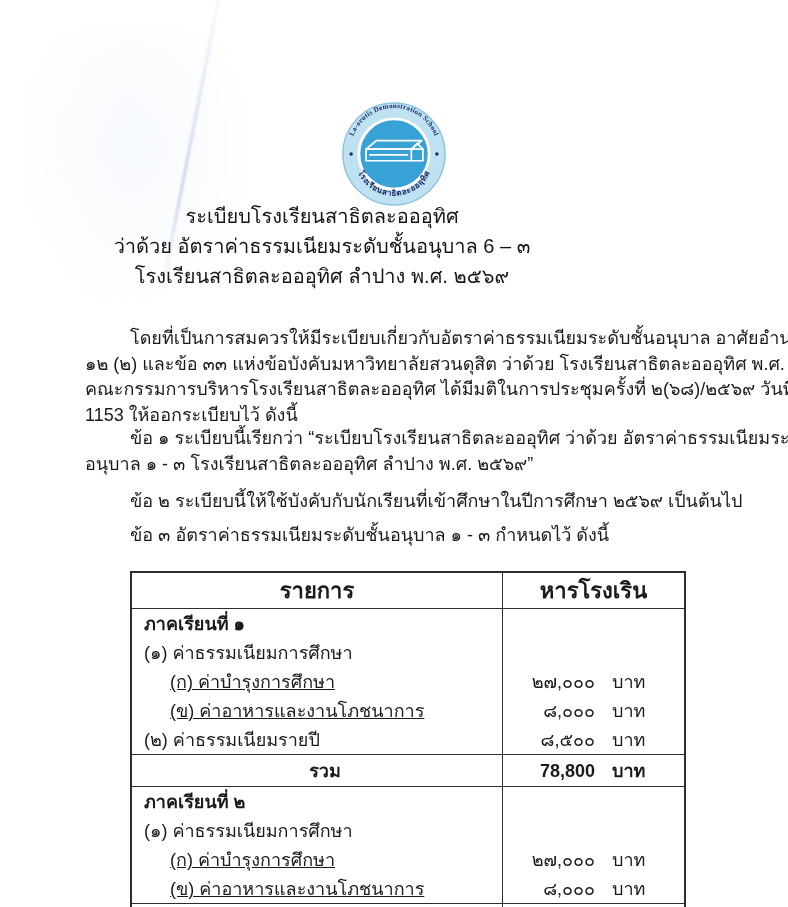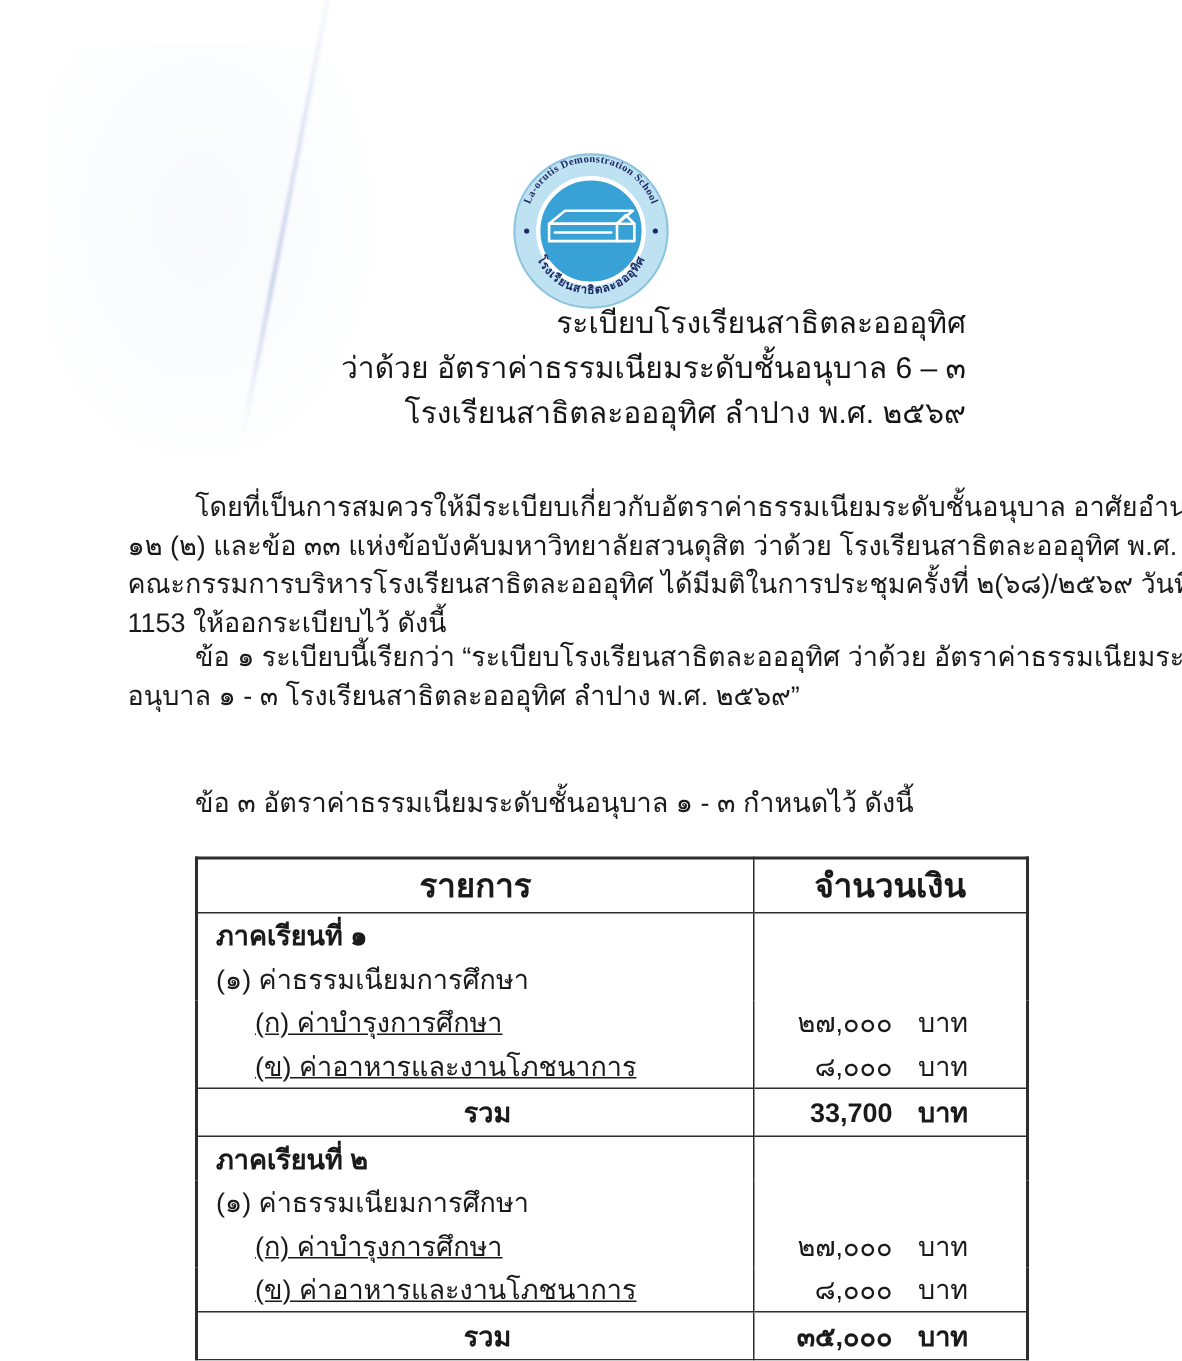--- a/index.html
+++ b/index.html
@@ -25,21 +25,21 @@
   }
   .smudge {
     position: absolute; left: 30px; top: 30px; width: 230px; height: 290px;
     background: radial-gradient(ellipse at 45% 40%,
       rgba(165,195,230,0.10), rgba(165,195,230,0) 70%);
   }
   .logo { position: absolute; left: 341px; top: 101px; }
 
   .title {
     position: absolute; left: 0; top: 201px; width: 644px;
-    text-align: right; font-size: 20px; line-height: 30px; color: #161616;
+    text-align: center; font-size: 20px; line-height: 30px; color: #161616;
   }
 
   .para { position: absolute; left: 85px; width: 622px; font-size: 18px; color: #1a1a1a; }
   .line { line-height: 25.5px; white-space: nowrap; }
   .ind  { padding-left: 45px; }
 
   table.feetable {
     position: absolute; left: 130px; top: 571px; width: 556px;
     border-collapse: collapse; table-layout: fixed;
     font-size: 18px; color: #1a1a1a;
@@ -110,51 +110,58 @@
     <div class="line">๑๒ (๒) และข้อ ๓๓ แห่งข้อบังคับมหาวิทยาลัยสวนดุสิต ว่าด้วย โรงเรียนสาธิตละอออุทิศ พ.ศ. ๒๕๖๘</div>
     <div class="line">คณะกรรมการบริหารโรงเรียนสาธิตละอออุทิศ ได้มีมติในการประชุมครั้งที่ ๒(๖๘)/๒๕๖๙ วันที่ ๒๖ กุมภาพันธ์</div>
     <div class="line">1153 ให้ออกระเบียบไว้ ดังนี้</div>
   </div>
 
   <div class="para" style="top:426px">
     <div class="line ind">ข้อ ๑ ระเบียบนี้เรียกว่า “ระเบียบโรงเรียนสาธิตละอออุทิศ ว่าด้วย อัตราค่าธรรมเนียมระดับชั้น</div>
     <div class="line">อนุบาล ๑ - ๓ โรงเรียนสาธิตละอออุทิศ ลำปาง พ.ศ. ๒๕๖๙”</div>
   </div>
 
+  <div class="para" style="top:489px">
+    <div class="line ind">ข้อ ๒ ระเบียบนี้ให้ใช้บังคับกับนักเรียนที่เข้าศึกษาในปีการศึกษา ๒๕๖๙ เป็นต้นไป</div>
+  </div>
 
   <div class="para" style="top:523px">
     <div class="line ind">ข้อ ๓ อัตราค่าธรรมเนียมระดับชั้นอนุบาล ๑ - ๓ กำหนดไว้ ดังนี้</div>
   </div>
 
   <table class="feetable">
     <tbody>
         <tr class="hdr">
       <th>รายการ</th>
-      <th>จำนวนเงิน</th>
+      <th>หารโรงเริน</th>
     </tr>
 
     <tr class="sect">
       <td class="c1">ภาคเรียนที่ ๑</td>
       <td class="amt"><span class="num"></span><span class="unit"></span></td>
     </tr>
     <tr class="item">
       <td class="c1">(๑) ค่าธรรมเนียมการศึกษา</td>
       <td class="amt"><span class="num"></span><span class="unit"></span></td>
     </tr>
     <tr class="item">
       <td class="c1 lvl2">(ก) ค่าบำรุงการศึกษา</td>
       <td class="amt"><span class="num">๒๗,๐๐๐</span><span class="unit">บาท</span></td>
     </tr>
     <tr class="item">
       <td class="c1 lvl2">(ข) ค่าอาหารและงานโภชนาการ</td>
       <td class="amt"><span class="num">๘,๐๐๐</span><span class="unit">บาท</span></td>
     </tr>
+    <tr class="item">
+      <td class="c1">(๒) ค่าธรรมเนียมรายปี</td>
+      <td class="amt"><span class="num">๘,๕๐๐</span><span class="unit">บาท</span></td>
+    </tr>
     <tr class="total">
       <td class="c1">รวม</td>
-      <td class="amt"><span class="num">33,700</span><span class="unit">บาท</span></td>
+      <td class="amt"><span class="num">78,800</span><span class="unit">บาท</span></td>
     </tr>
 
     <tr class="sect">
       <td class="c1">ภาคเรียนที่ ๒</td>
       <td class="amt"><span class="num"></span><span class="unit"></span></td>
     </tr>
     <tr class="item">
       <td class="c1">(๑) ค่าธรรมเนียมการศึกษา</td>
       <td class="amt"><span class="num"></span><span class="unit"></span></td>
     </tr>

